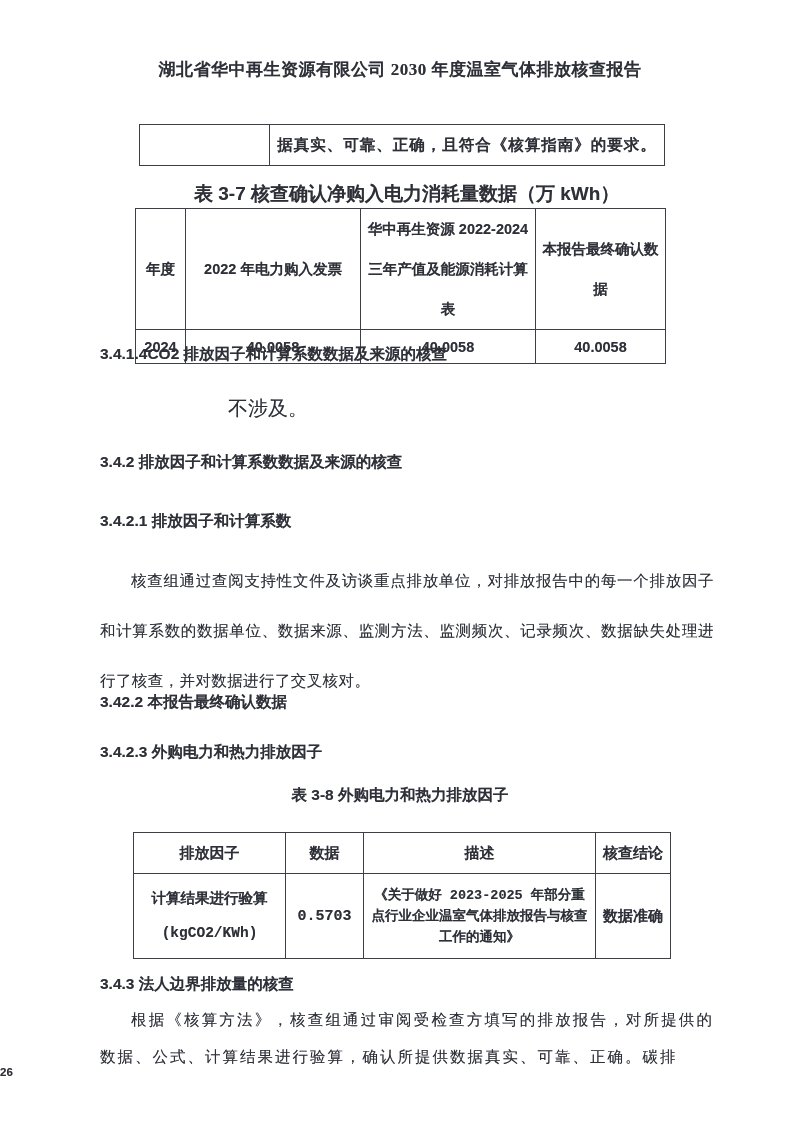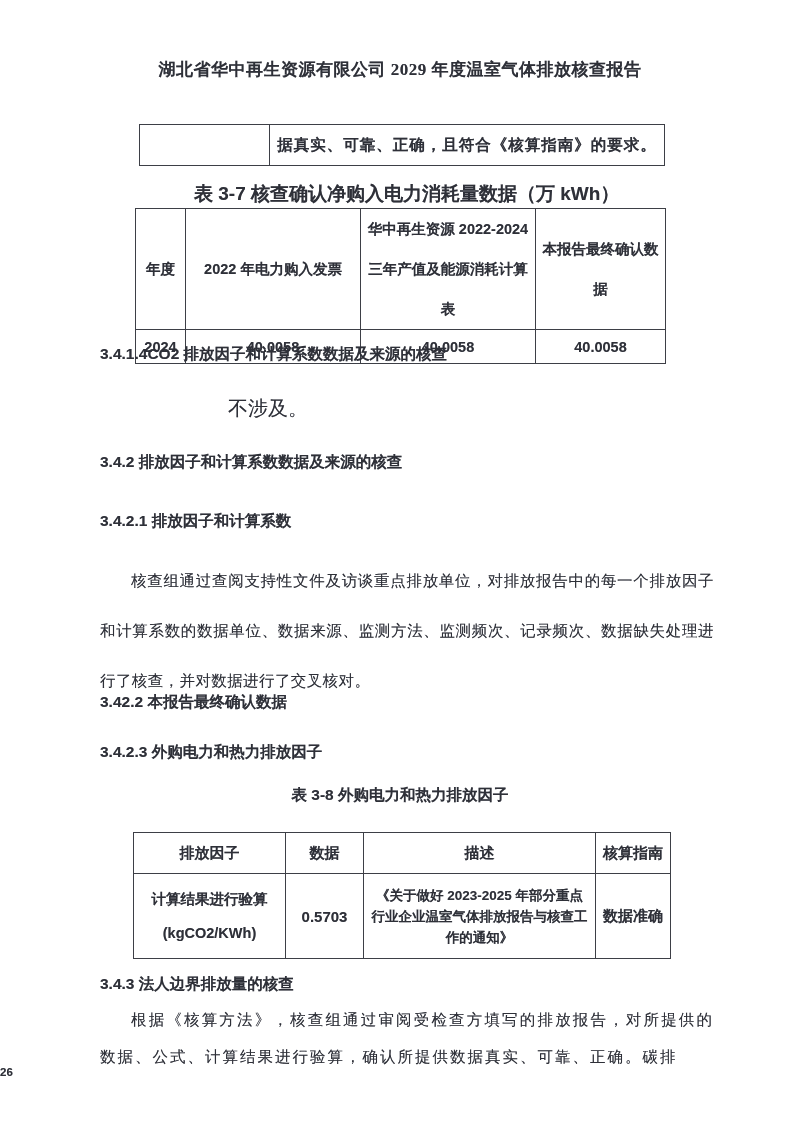--- a/index.html
+++ b/index.html
@@ -74,41 +74,41 @@
   .para-boundary { top: 1001px; line-height: 37px; text-indent: 2em; letter-spacing: 2px; }
 
   
   .t38-caption {
     top: 785px; left: 0; width: 100%; text-align: center;
     font-family: "Liberation Sans", "DejaVu Sans", sans-serif;
     font-weight: bold; font-size: 15.5px;
   }
   .t38 { left: 133px; top: 832px; }
   .t38 td {
-    font-family: Liberation Sans, sans-serif;
+    font-family: Liberation Mono, monospace;
     font-weight: bold; font-size: 15px;
   }
   .t38 .hdr td { height: 40px; }
   .t38 .data td { height: 80px; }
   .t38 .preline { white-space: pre-line; line-height: 34px; font-size: 14.5px; }
   .t38 .desc { font-size: 13.5px; line-height: 21px; padding: 2px 6px; }
 
   .page-number {
     top: 1066px; left: 0; width: 100%;
     text-align: left;
     font-family: "Liberation Sans", "DejaVu Sans", sans-serif;
     font-weight: bold; font-size: 11.5px;
   }
 </style>
 </head>
 <body>
 
 <div class="page">
 
-  <div class="abs doc-title">湖北省华中再生资源有限公司 2029 年度温室气体排放核查报告</div>
+  <div class="abs doc-title">湖北省华中再生资源有限公司 2030 年度温室气体排放核查报告</div>
 
   <table class="abs frag-table">
     <colgroup>
         <col style="width:130px">
         <col style="width:395px">
       </colgroup>
     <tbody>
         <tr>
       <td></td>
       <td>据真实、可靠、正确，且符合《核算指南》的要求。</td>
@@ -162,21 +162,21 @@
         <col style="width:152px">
         <col style="width:78px">
         <col style="width:232px">
         <col style="width:75px">
       </colgroup>
     <tbody>
         <tr class="hdr">
       <td>排放因子</td>
       <td>数据</td>
       <td>描述</td>
-      <td>核算指南</td>
+      <td>核查结论</td>
     </tr>
     <tr class="data">
       <td class="preline">计算结果进行验算
 (kgCO2/KWh)</td>
       <td>0.5703</td>
       <td class="desc">《关于做好 2023-2025 年部分重点行业企业温室气体排放报告与核查工作的通知》</td>
       <td>数据准确</td>
     </tr>
   </tbody>
     </table>

